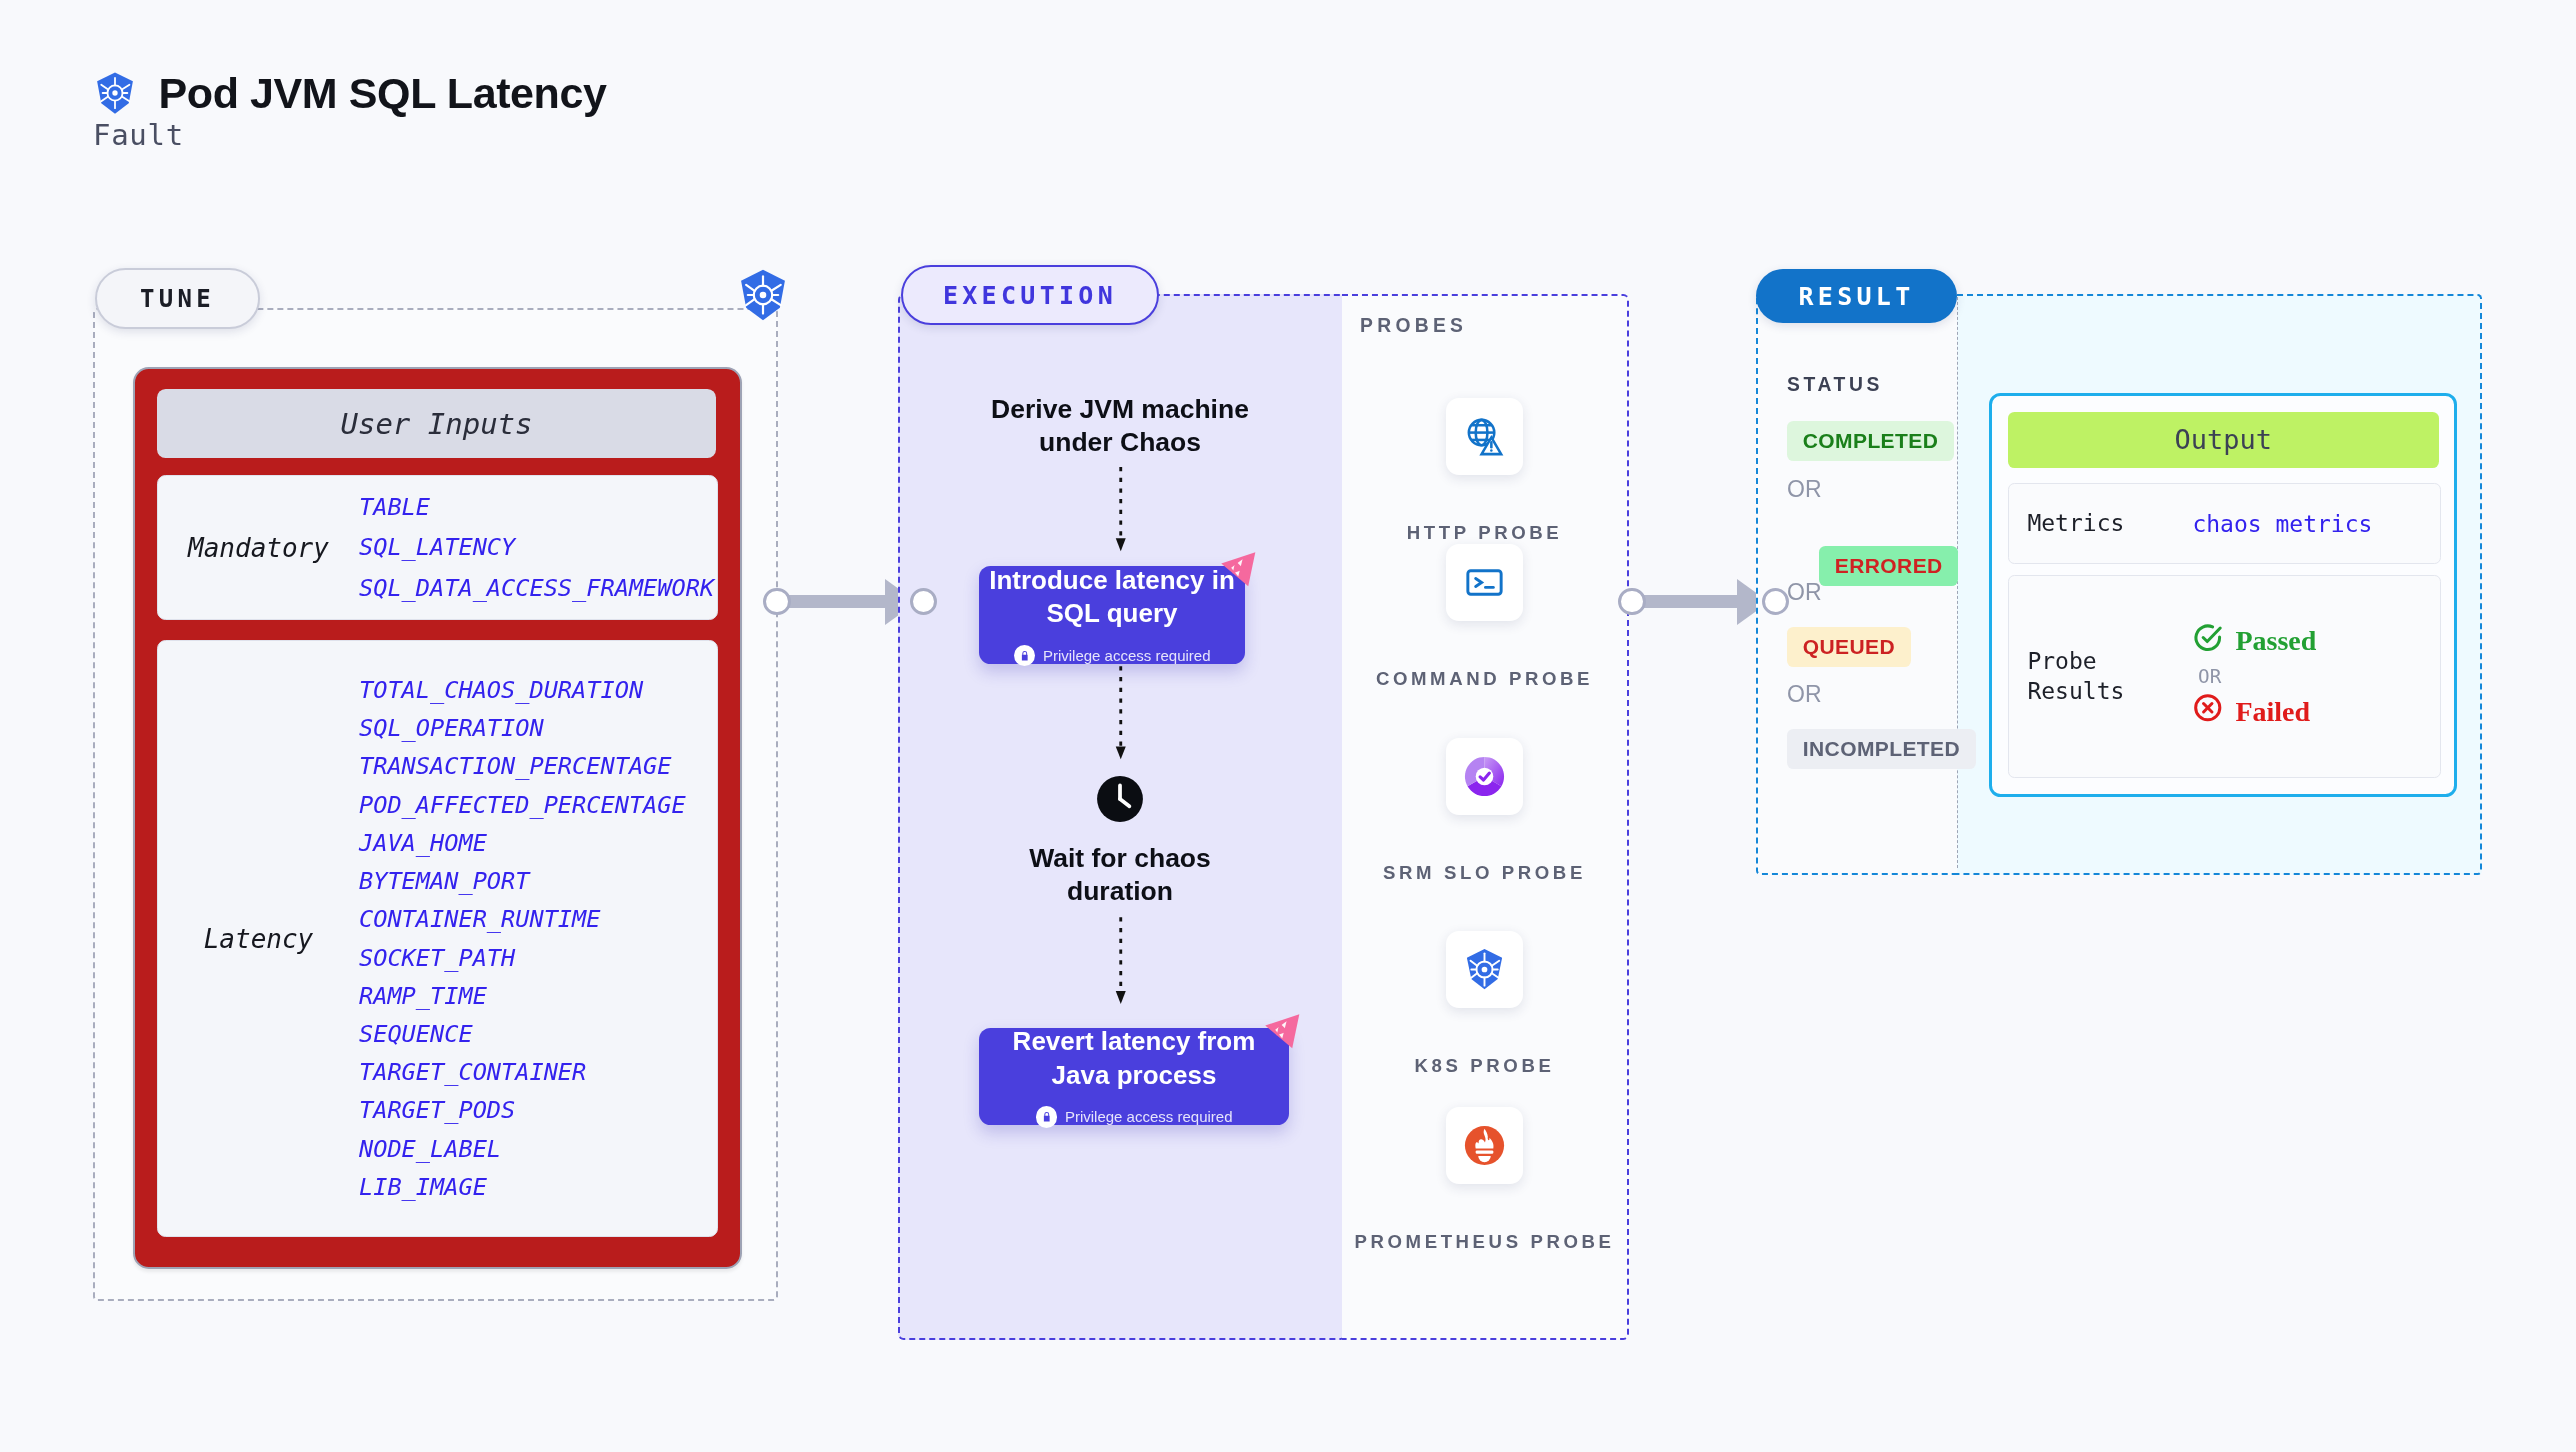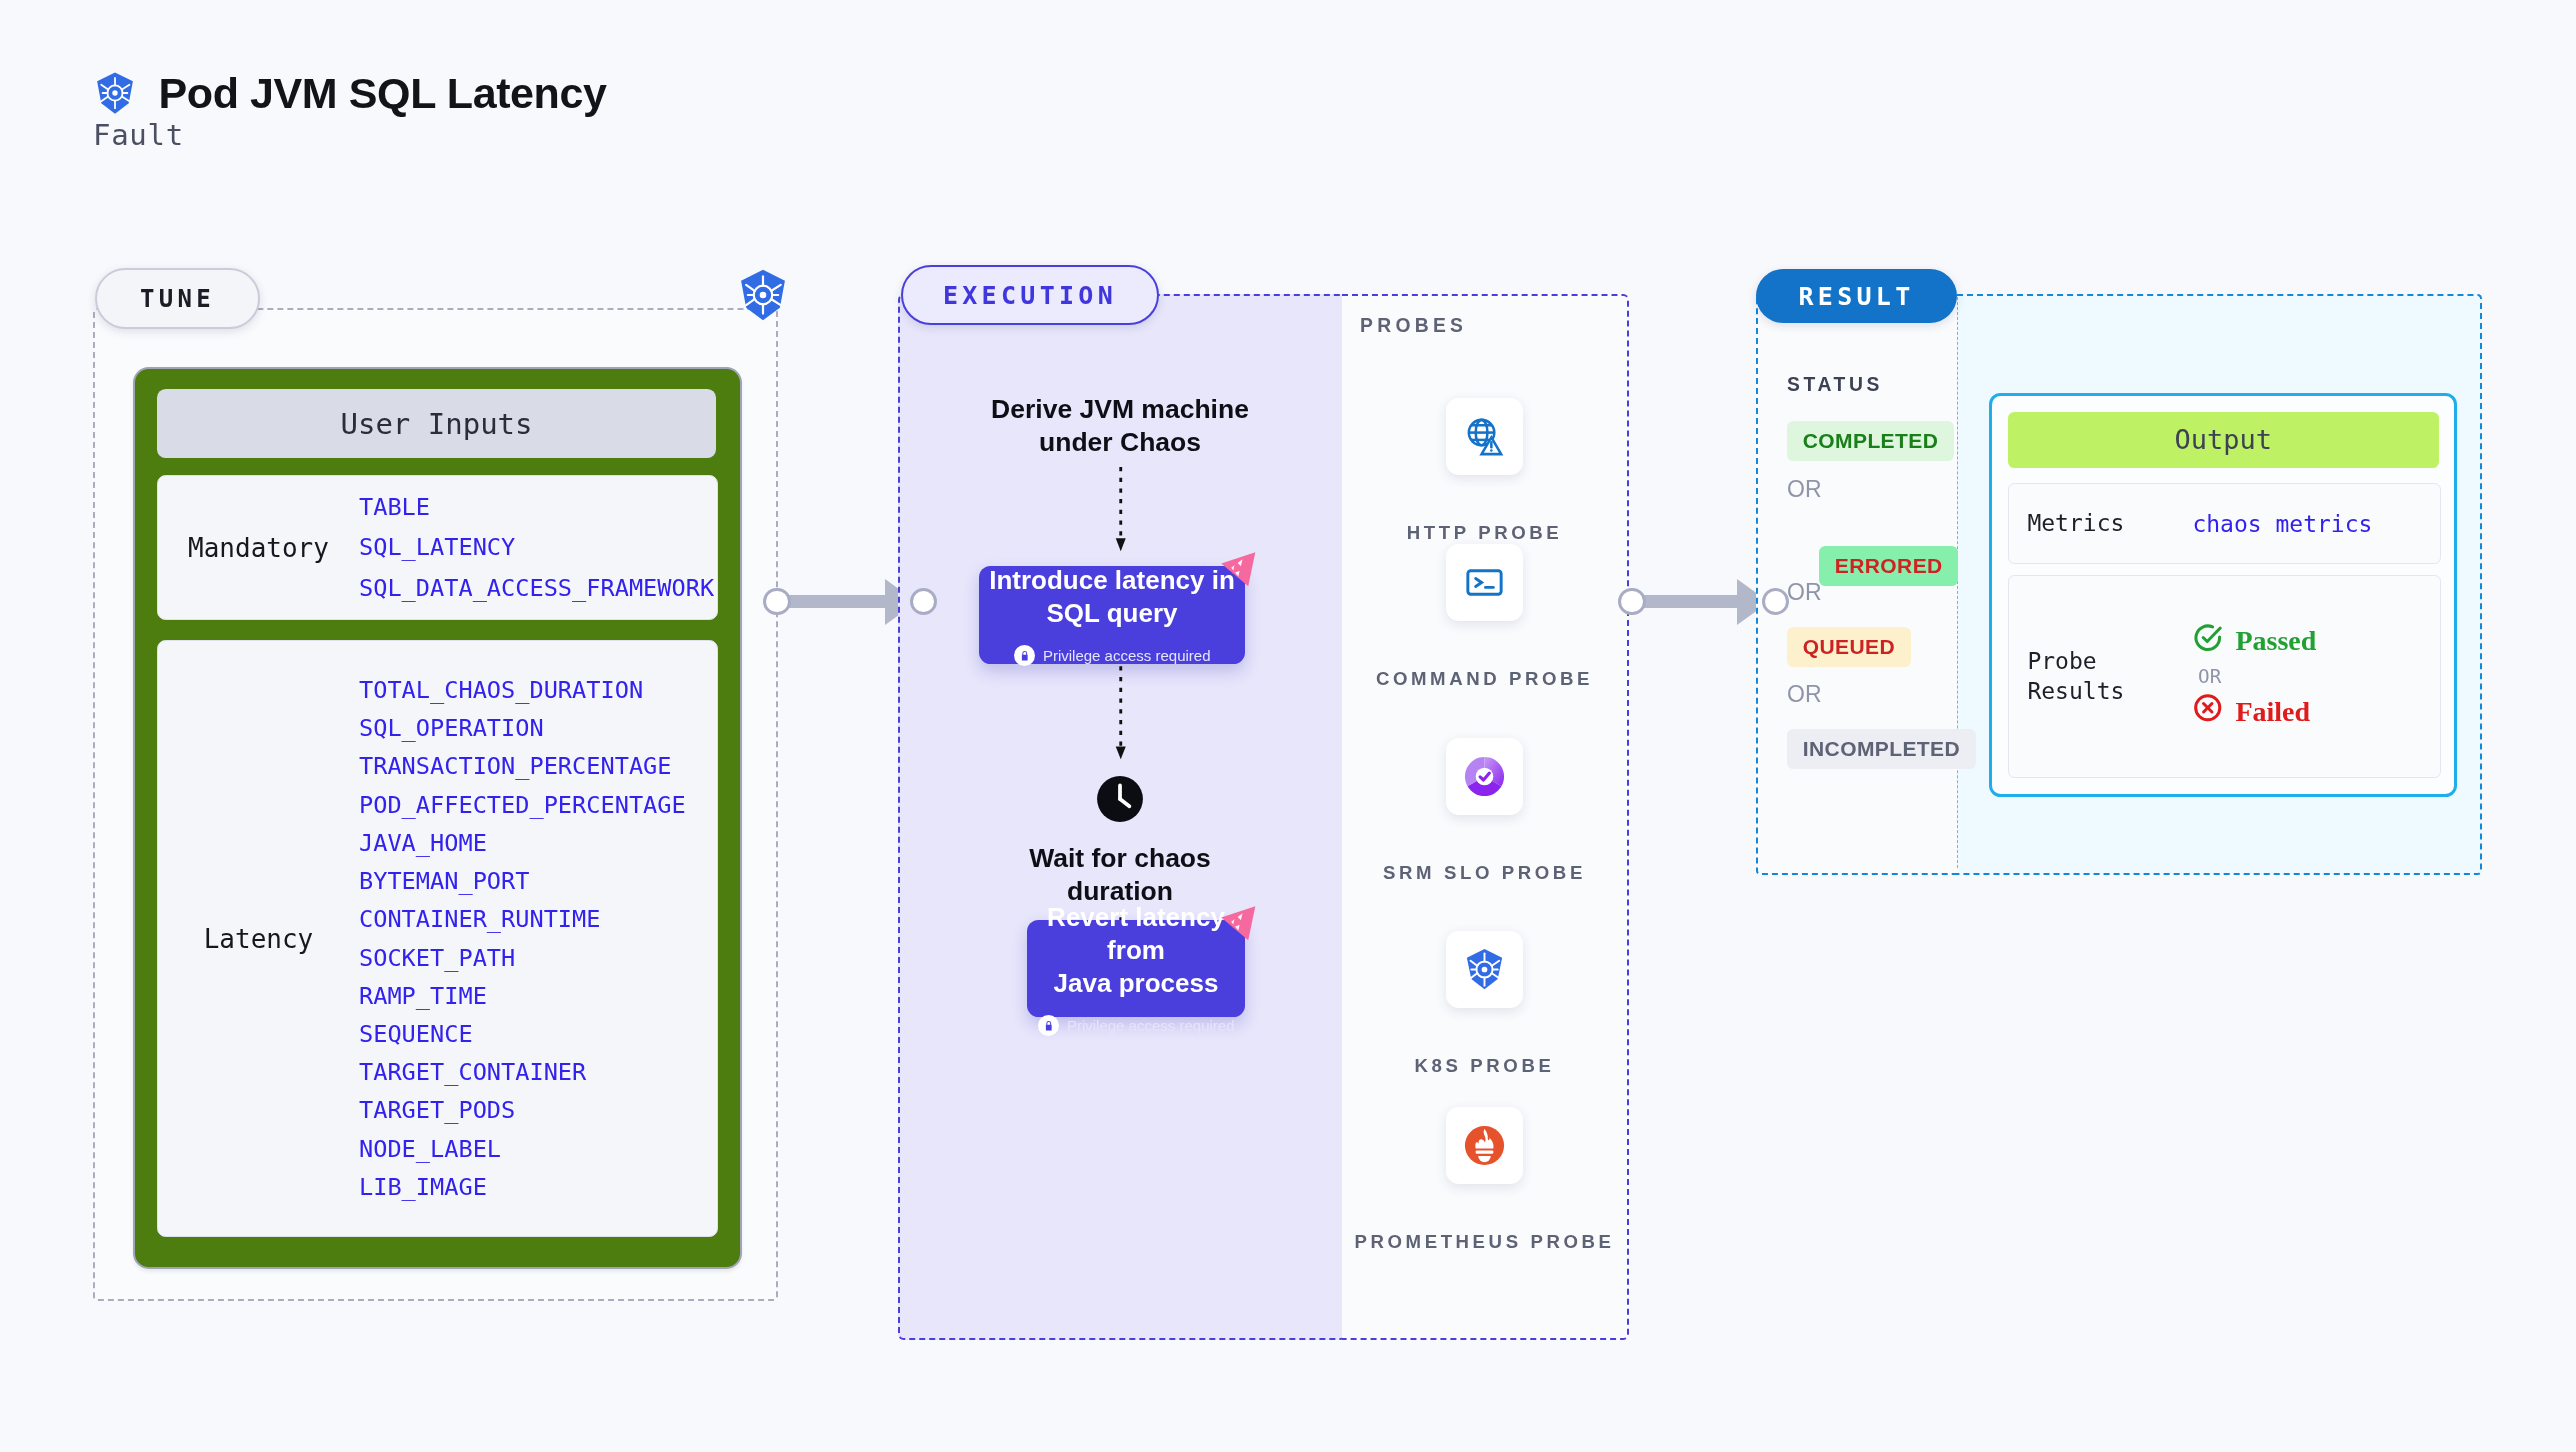--- a/index.html
+++ b/index.html
@@ -35,22 +35,23 @@
     border:2.1px dashed #a9adbe;border-radius:4.3px;background:#fafbfd;
   }
   #tune-pill{
     left:95px;top:268px;width:161px;height:57px;
     background:#f4f5f9;color:#1b1d26;border:2.1px solid #c9ccd9;font-size:24px;
   }
   #k8s-top{position:absolute;left:736px;top:268px;width:54px;height:54px;z-index:9;}
 
   #tune-panel{
     position:absolute;left:133px;top:367px;width:605px;height:898px;
-    background:#4d7c0f;border:2.1px solid #9ea3b5;border-radius:15.8px;
+    background:#b91c1c;border:2.1px solid #9ea3b5;border-radius:15.8px;
     box-shadow:0 2.1px 3.6px rgba(0,0,0,.07);
+    font-style:italic;
   }
   #user-inputs-hdr{
     position:absolute;left:22px;top:20px;width:559px;height:69px;
     background:#d9dbe6;border-radius:8.6px;
     display:flex;align-items:center;justify-content:center;
     font-family:"DejaVu Sans Mono","Liberation Mono",monospace;
     font-size:29px;color:#2a2d3a;
   }
   .param-box{
     position:absolute;left:22px;width:559px;
@@ -328,21 +329,21 @@
   </svg>
 </div>
 
 <div class="step-text" style="left:941px;top:842px;width:358px;">Wait for chaos<br>duration</div>
 
 <svg class="flow-arrow" style="left:1110px;top:917px;width:21.5px;height:90px;" viewBox="0 0 30 125" width="21.5" height="90">
   <line x1="15" y1="0" x2="15" y2="103" stroke="#111" stroke-width="4" stroke-dasharray="6 9"></line>
   <polygon points="8,103 22,103 15,121" fill="#111"></polygon>
 </svg>
 
-<div class="purple-card" style="left:979px;top:920px;width:218px;height:97px;margin-left:48px;">
+<div class="purple-card" style="left:979px;top:1028px;width:310px;height:97px;">
   <div class="ct">Revert latency from<br>Java process</div>
   <div class="priv">
     <span class="lock-circle">
       <svg width="11.5" height="11.5" viewBox="0 0 24 24" fill="#4a3fdd">
         <path d="M12 2a5 5 0 0 0-5 5v3H6v12h12V10h-1V7a5 5 0 0 0-5-5zm0 2a3 3 0 0 1 3 3v3H9V7a3 3 0 0 1 3-3z"></path>
       </svg>
     </span>
     <span>Privilege access required</span>
   </div>
   <span class="litmus-badge">

